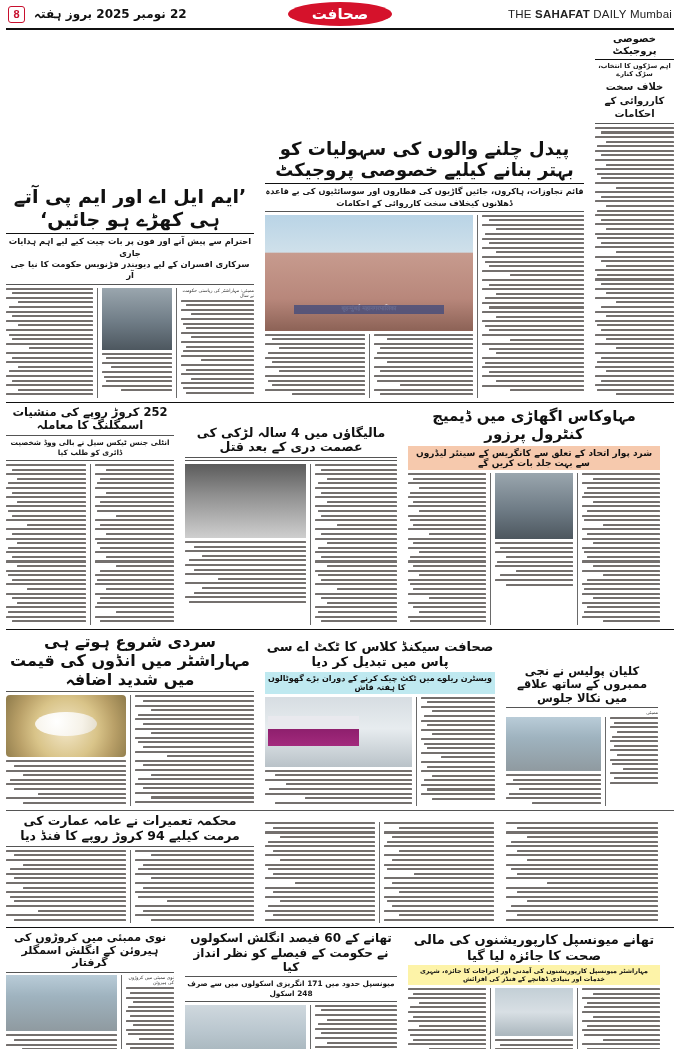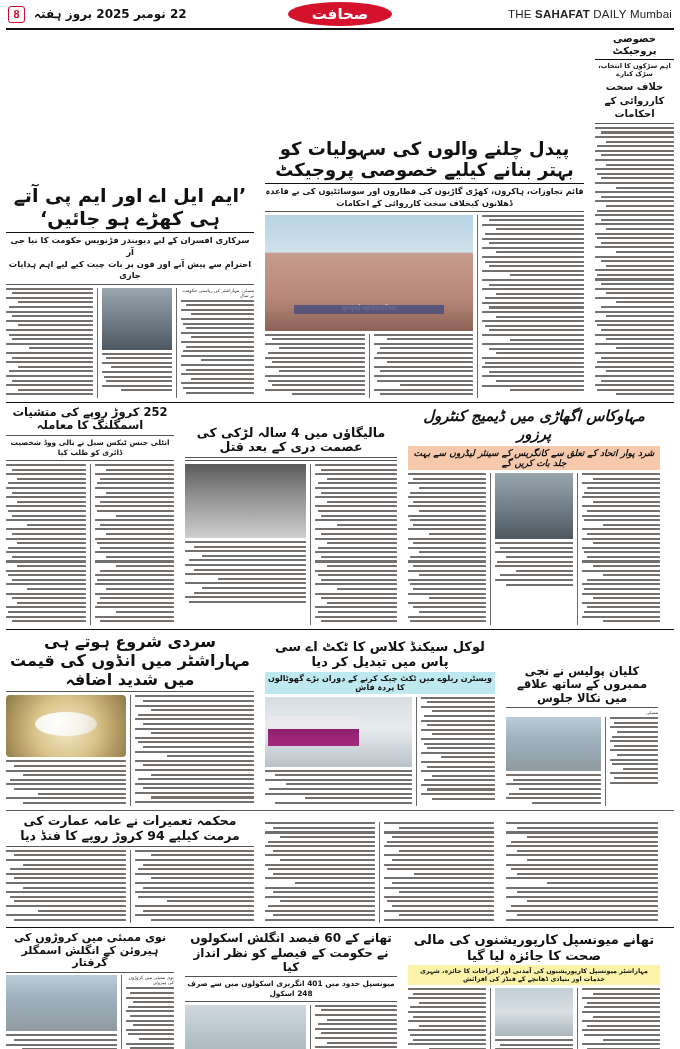--- a/index.html
+++ b/index.html
@@ -141,22 +141,22 @@
     <div class="mast-right">
       <span>THE </span><b>SAHAFAT</b><span> DAILY Mumbai</span>
     </div>
   </div>
 
   <div class="cols" style="margin-top:3px;">
 
     <div class="col" style="width:248px;">
       <div class="hl h-xl" style="text-align:center;">’ایم ایل اے اور ایم پی آتے ہی کھڑے ہو جائیں‘</div>
       <div class="rule" style="margin:3px 0 2px;"></div>
+      <div class="sub" style="font-size:8.4px;margin-top:1px;">احترام سے پیش آنے اور فون پر بات چیت کیے لیے اہم ہدایات جاری</div>
       <div class="sub" style="font-size:8.4px;">سرکاری افسران کے لیے دیویندر فڑنویس حکومت کا نیا جی آر</div>
-      <div class="sub" style="font-size:8.4px;margin-top:1px;">احترام سے پیش آنے اور فون پر بات چیت کیے لیے اہم ہدایات جاری</div>
       <div class="rule-thin" style="margin:2px 0 3px;"></div>
 
       <div style="display:flex;gap:4px;">
         <div style="width:88px;" class="body-lines">
           <div class="ln s1"></div>
             <div class="ln s2"></div>
             <div class="ln s1"></div>
             <div class="ln s3"></div>
           <div class="ln s4"></div>
             <div class="ln s1"></div>
@@ -220,21 +220,21 @@
             <div class="ln s2"></div>
         </div>
       </div>
     </div>
 
     <div class="vline"></div>
 
     <div class="col" style="width:320px;">
       <div class="hl h-xl" style="text-align:center;font-size:18px;">پیدل چلنے والوں کی سہولیات کو بہتر بنانے کیلیے خصوصی پروجیکٹ</div>
       <div class="rule" style="margin:3px 0 2px;"></div>
-      <div class="sub" style="font-size:8.2px;margin-top:1px;">قائم تجاوزات، ہاکروں، کھڑی گاڑیوں کی قطاروں اور سوسائٹیوں کی بے قاعدہ ڈھلانوں کیخلاف سخت کارروائی کے احکامات</div>
+      <div class="sub" style="font-size:8.2px;margin-top:1px;">قائم تجاوزات، ہاکروں، جائیں گاڑیوں کی قطاروں اور سوسائٹیوں کی بے قاعدہ ڈھلانوں کیخلاف سخت کارروائی کے احکامات</div>
       <div class="rule-thin" style="margin:2px 0 3px;"></div>
 
       <div style="display:flex;gap:4px;">
         <div style="width:208px;">
           <div class="photo img-bmc" style="height:116px;">
             <div class="cap" style="left:50%;transform:translateX(-50%);right:auto;bottom:16%;font-size:6px;font-weight:bold;">बृहन्मुंबई महानगरपालिका</div>
           </div>
           <div style="display:flex;gap:4px;margin-top:3px;">
             <div class="body-lines" style="width:100px;">
               <div class="ln s1"></div>
@@ -538,21 +538,21 @@
             <div class="ln s1"></div>
           <div class="ln s4"></div>
             <div class="ln s1"></div>
             <div class="ln s2"></div>
         </div>
       </div>
     </div>
 
     <div class="vline"></div>
 
-    <div class="col" style="width:252px;font-style:italic;">
+    <div class="col" style="width:252px;">
       <div class="hl h-lg" style="text-align:center;font-size:15px;">مہاوکاس اگھاڑی میں ڈیمیج کنٹرول پرزور</div>
       <div class="band" style="margin-top:3px;font-size:9px;">شرد پوار اتحاد کے تعلق سے کانگریس کے سینئر لیڈروں سے بہت جلد بات کریں گے</div>
       <div style="display:flex;gap:4px;margin-top:3px;">
         <div class="body-lines" style="width:80px;">
           <div class="ln s1"></div>
             <div class="ln s2"></div>
             <div class="ln s1"></div>
             <div class="ln s3"></div>
           <div class="ln s4"></div>
             <div class="ln s1"></div>
@@ -689,22 +689,22 @@
             <div class="ln s1"></div>
             <div class="ln s3"></div>
             <div class="ln s1"></div>
         </div>
       </div>
     </div>
 
     <div class="vline"></div>
 
     <div class="col" style="width:230px;">
-      <div class="hl h-md" style="text-align:center;font-size:13px;">لوکل سیکنڈ کلاس کا ٹکٹ اے سی پاس میں تبدیل کر دیا</div>
-      <div class="band band-cyan" style="margin-top:2px;font-size:8px;">ویسٹرن ریلوے میں ٹکٹ چیک کرنے کے دوران بڑے گھوٹالوں کا پردہ فاش</div>
+      <div class="hl h-md" style="text-align:center;font-size:13px;">صحافت سیکنڈ کلاس کا ٹکٹ اے سی پاس میں تبدیل کر دیا</div>
+      <div class="band band-cyan" style="margin-top:2px;font-size:8px;">ویسٹرن ریلوے میں ٹکٹ چیک کرنے کے دوران بڑے گھوٹالوں کا ہفتہ فاش</div>
       <div style="display:flex;gap:4px;margin-top:3px;">
         <div style="width:148px;">
           <div class="photo img-train" style="height:70px;"></div>
           <div class="body-lines" style="margin-top:3px;">
             <div class="ln s1"></div>
               <div class="ln s2"></div>
               <div class="ln s1"></div>
               <div class="ln s3"></div>
             <div class="ln s4"></div>
               <div class="ln s1"></div>
@@ -964,21 +964,21 @@
           <div class="ln s1"></div>
         </div>
       </div>
     </div>
 
     <div class="vline"></div>
 
     <div class="col" style="width:212px;">
       <div class="hl h-md" style="text-align:center;font-size:12px;">تھانے کے 60 فیصد انگلش اسکولوں نے حکومت کے فیصلے کو نظر انداز کیا</div>
       <div class="rule-thin" style="margin:2px 0 2px;"></div>
-      <div class="sub" style="font-size:7.4px;">میونسپل حدود میں 401 انگریزی اسکولوں میں سے صرف 248 اسکول</div>
+      <div class="sub" style="font-size:7.4px;">میونسپل حدود میں 171 انگریزی اسکولوں میں سے صرف 248 اسکول</div>
       <div class="rule-thin" style="margin:2px 0 3px;"></div>
       <div style="display:flex;gap:4px;">
         <div style="width:122px;">
           <div class="photo img-school" style="height:68px;"></div>
           <div class="body-lines" style="margin-top:3px;">
             <div class="ln s1"></div>
 
           </div>
         </div>
         <div class="vline"></div>

